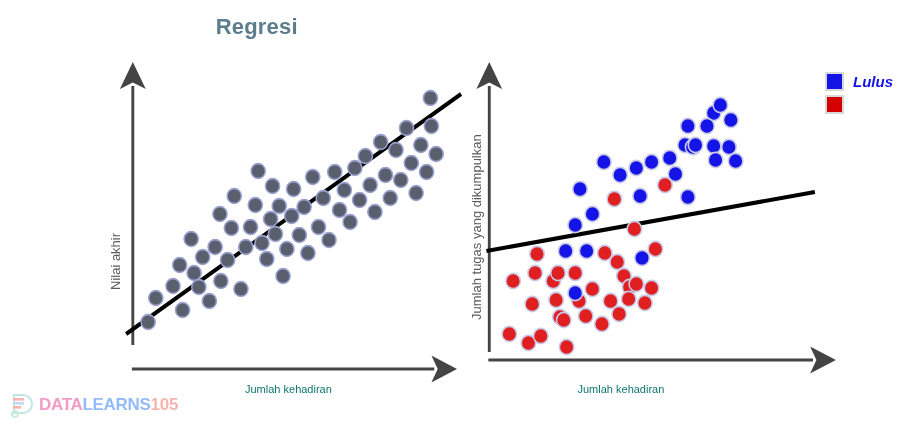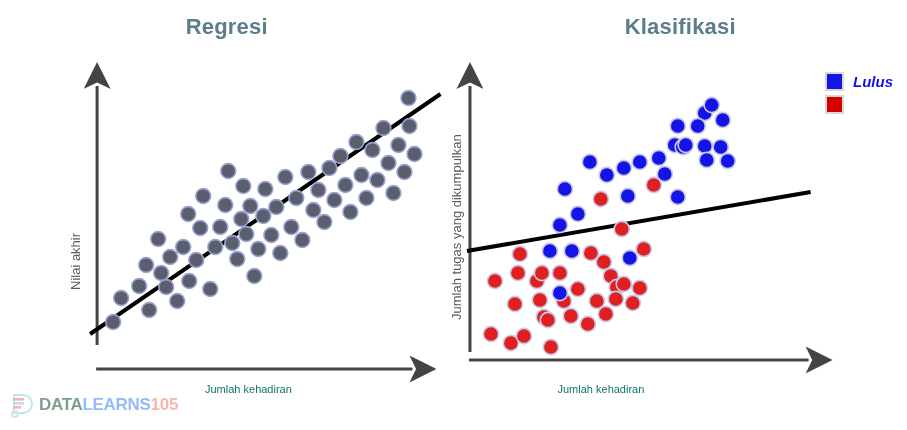--- a/index.html
+++ b/index.html
@@ -6,20 +6,21 @@
   body{
     width:907px;height:430px;
     background:#ffffff;
     font-family:"Liberation Sans", sans-serif;
     overflow:hidden;
     position:relative;
   }
   .figure{
     position:absolute;inset:0;
     display:flex;
+    padding-left:40px;
   }
   .panel{
     position:relative;
     width:50%;
     height:100%;
   }
   .panel-title{
     position:absolute;
     top:14px;left:0;right:0;
     text-align:center;
@@ -81,21 +82,21 @@
     align-items:center;
     gap:5px;
     opacity:0.55;
   }
   .wm-text{
     font-size:17px;
     font-weight:bold;
     letter-spacing:-0.3px;
     white-space:nowrap;
   }
-  .wm-a{color:#14532d;}
+  .wm-a{color:#ec4899;}
   .wm-b{color:#3b82f6;}
   .wm-c{color:#f2776f;}
 </style>
 </head>
 <body>
 
 <div class="figure">
 
   <div class="panel">
     <div class="panel-title">Regresi</div>
@@ -174,21 +175,20 @@
         <circle cx="188" cy="214" r="7.4"></circle>
         <circle cx="228" cy="171" r="7.4"></circle>
       </g>
     </svg>
 
     <div class="axis-label-x" style="left:205px;top:383px;">Jumlah kehadiran</div>
     <div class="axis-label-y" style="left:68px;top:290px;">Nilai akhir</div>
   </div>
 
   <div class="panel">
-    <div class="panel-title">Klasifikasi</div>
 
     <svg class="plot-svg" viewBox="0 0 454 430" preserveAspectRatio="none">
       <defs>
         <marker id="arrowR" markerWidth="9" markerHeight="9" refX="1" refY="4.5" orient="auto" markerUnits="strokeWidth">
           <path d="M0,0 L9,4.5 L0,9 L2.2,4.5 z" fill="#444444"></path>
         </marker>
       </defs>
 
       <line x1="16" y1="352" x2="16" y2="86" stroke="#444444" stroke-width="3" marker-end="url(#arrowR)"></line>
       <line x1="15" y1="360" x2="355" y2="360" stroke="#444444" stroke-width="3" marker-end="url(#arrowR)"></line>

